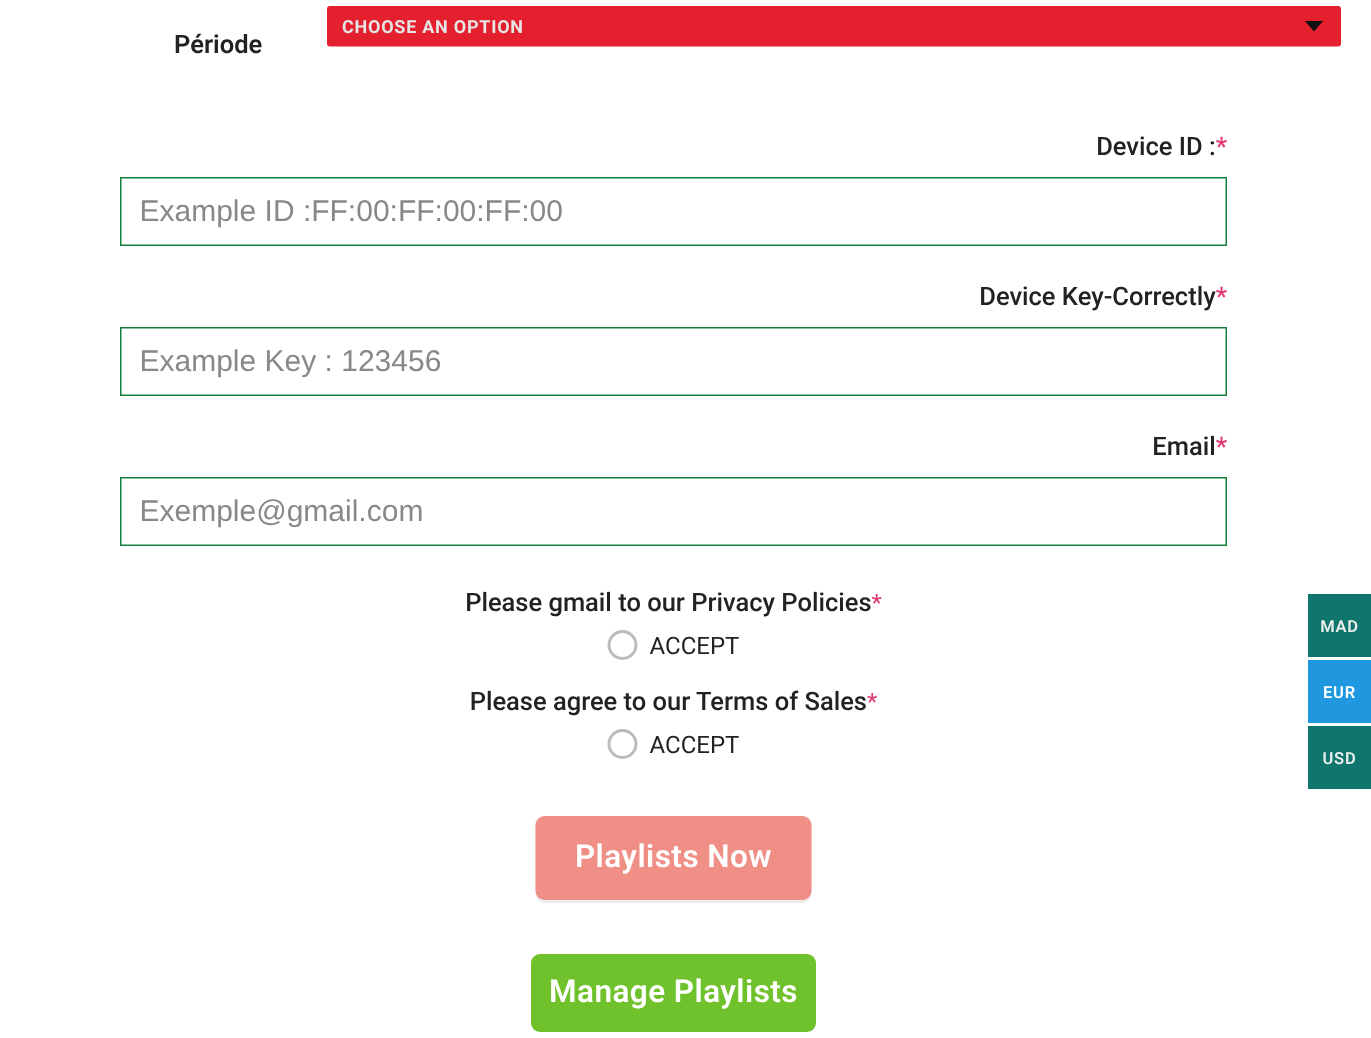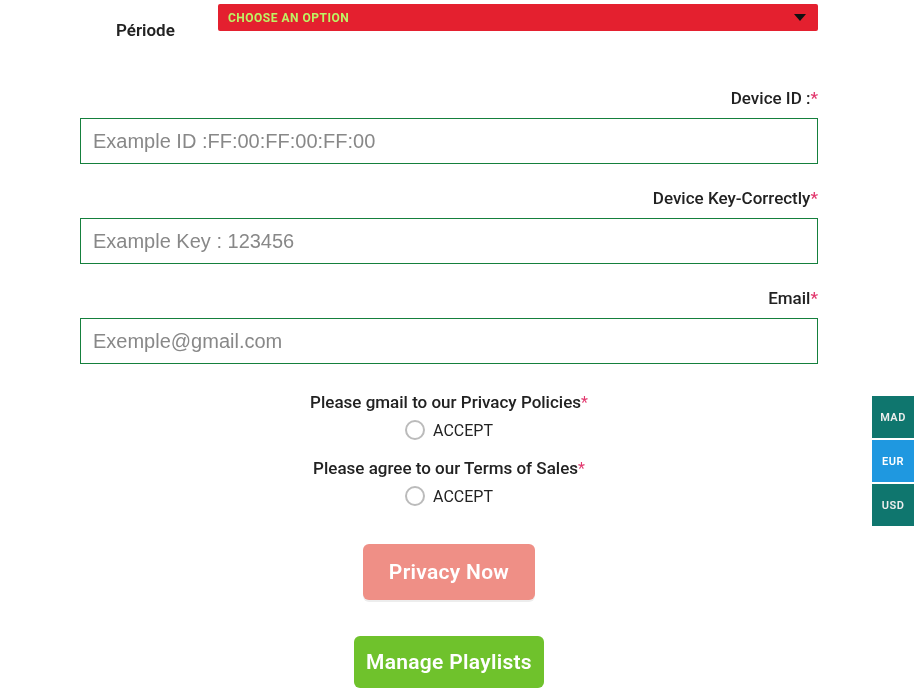--- a/index.html
+++ b/index.html
@@ -23,24 +23,24 @@
     left: 116px;
     top: 16px;
     font-weight: 600;
     font-size: 17px;
     color: #222;
   }
   .choose-select {
     position: absolute;
     left: 218px;
     top: 0;
-    width: 600px;
+    width: 676px;
     height: 27px;
     background: #e4202f;
-    color: #bef264;
+    color: #e5e5e5;
     font-weight: 700;
     font-size: 12px;
     letter-spacing: 0.5px;
     padding: 0 10px;
     display: flex;
     align-items: center;
     cursor: pointer;
     border-radius: 2px;
   }
   .choose-arrow {
@@ -180,21 +180,21 @@
     <div>
       <span class="agree-text">Please agree to our Terms of Sales</span><span class="req">*</span>
     </div>
     <div class="radio-row">
       <span class="radio"></span>
       <span class="radio-label">ACCEPT</span>
     </div>
   </div>
 
   <div class="btn-row">
-    <button class="btn btn-activate">Privacy Now</button>
+    <button class="btn btn-activate">Playlists Now</button>
   </div>
   <div class="btn-row">
     <button class="btn btn-manage">Manage Playlists</button>
   </div>
 </div>
 
 <div class="currency-rail">
   <div class="cur cur-dark">MAD</div>
   <div class="cur cur-blue">EUR</div>
   <div class="cur cur-dark">USD</div>

